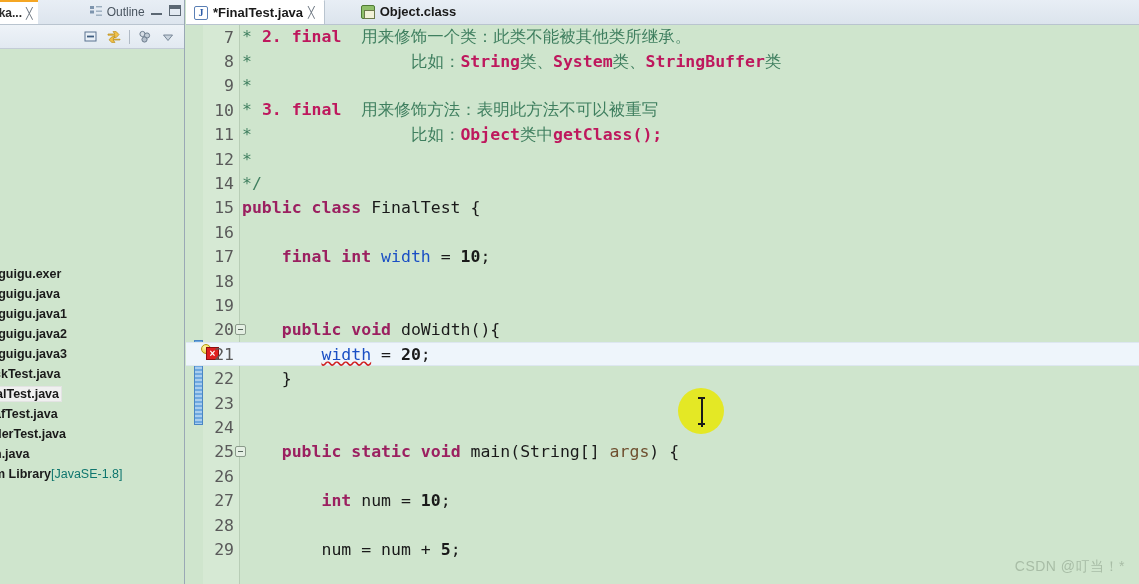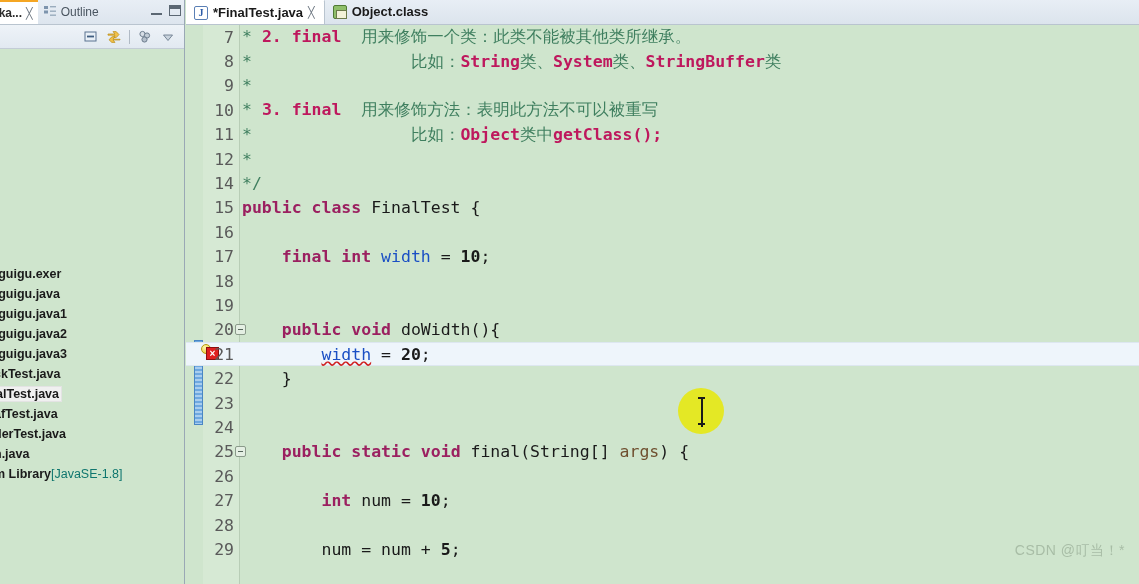--- a/index.html
+++ b/index.html
@@ -31,21 +31,21 @@
     height: 25px; padding: 0 5px;
     font-size: 12px; color: #2c2c2c;
     white-space: nowrap;
   }
   .lp-tab.active {
     background: #ffffff;
     font-weight: bold;
     border-top: 2px solid #f5a623;
     margin-left: -14px; padding-left: 6px;
   }
-  .lp-tab.inactive { color: #4a5560; }
+  .lp-tab.inactive { color: #4a5560; margin-left: 46px; }
   .tab-close {
     font-size: 11px; color: #6c7680; font-family: "DejaVu Sans", sans-serif;
   }
   .lp-win-btns {
     position: absolute; right: 3px; top: 5px;
     display: flex; gap: 7px; align-items: center;
   }
   .win-btn-min {
     width: 11px; height: 9px;
     border-bottom: 2px solid #5b6773;
@@ -106,21 +106,21 @@
     font-size: 13px; color: #1a1a1a;
     white-space: nowrap;
   }
   .ed-tab.active {
     background: #ffffff;
     font-weight: bold;
     border-top: 2px solid #ffffff;
     border-right: 1px solid #b9c4cf;
     border-top-right-radius: 3px;
   }
-  .ed-tab.inactive { font-weight: bold; color: #1a1a1a; }
+  .ed-tab.inactive { font-weight: bold; color: #1a1a1a; margin-left: 28px; }
   .ico-java {
     width: 14px; height: 14px; flex: 0 0 14px;
     background: #ffffff;
     border: 1px solid #5a7fb5;
     border-radius: 2px;
     color: #2d5ca8;
     font: bold 10px/12px "Liberation Serif", serif;
     text-align: center;
   }
   .ico-class {
@@ -240,21 +240,21 @@
     width: 7px; height: 28px;
     border-top: 2px solid #1a1a1a;
     border-bottom: 2px solid #1a1a1a;
   }
   .ibeam::after {
     content: ""; position: absolute; left: 2.5px; top: 0;
     width: 2px; height: 28px; background: #1a1a1a;
   }
   
   .watermark {
-    position: absolute; right: 14px; bottom: 24px;
+    position: absolute; right: 14px; bottom: 8px;
     font-size: 14px; color: #a8bda6;
     font-family: "Liberation Sans", sans-serif;
     letter-spacing: .5px;
   }
 </style>
 </head>
 <body>
 
 <div id="app">
 
@@ -380,21 +380,21 @@
           <div class="code-line"><span class="lnum">15</span><span class="ctext"><span class="kw">public class </span><span class="plain">FinalTest {</span></span></div>
           <div class="code-line"><span class="lnum">16</span><span class="ctext"></span></div>
           <div class="code-line"><span class="lnum">17</span><span class="ctext"><span class="plain">    </span><span class="kw">final int </span><span class="fld">width</span><span class="plain"> = </span><span class="num">10</span><span class="plain">;</span></span></div>
           <div class="code-line"><span class="lnum">18</span><span class="ctext"></span></div>
           <div class="code-line"><span class="lnum">19</span><span class="ctext"></span></div>
           <div class="code-line"><span class="lnum">20</span><span class="fold"></span><span class="ctext"><span class="plain">    </span><span class="kw">public void </span><span class="plain">doWidth(){</span></span></div>
           <div class="code-line hl"><span class="bulb"></span><span class="err-marker">×</span><span class="lnum">21</span><span class="ctext"><span class="plain">        </span><span class="err">width</span><span class="plain"> = </span><span class="num">20</span><span class="plain">;</span></span></div>
           <div class="code-line"><span class="lnum">22</span><span class="ctext"><span class="plain">    }</span></span></div>
           <div class="code-line"><span class="lnum">23</span><span class="ctext"></span></div>
           <div class="code-line"><span class="lnum">24</span><span class="ctext"></span></div>
-          <div class="code-line"><span class="lnum">25</span><span class="fold"></span><span class="ctext"><span class="plain">    </span><span class="kw">public static void </span><span class="plain">final(</span><span class="plain">String[] </span><span class="param">args</span><span class="plain">) {</span></span></div>
+          <div class="code-line"><span class="lnum">25</span><span class="fold"></span><span class="ctext"><span class="plain">    </span><span class="kw">public static void </span><span class="plain">main(</span><span class="plain">String[] </span><span class="param">args</span><span class="plain">) {</span></span></div>
           <div class="code-line"><span class="lnum">26</span><span class="ctext"></span></div>
           <div class="code-line"><span class="lnum">27</span><span class="ctext"><span class="plain">        </span><span class="kw">int </span><span class="plain">num = </span><span class="num">10</span><span class="plain">;</span></span></div>
           <div class="code-line"><span class="lnum">28</span><span class="ctext"></span></div>
           <div class="code-line"><span class="lnum">29</span><span class="ctext"><span class="plain">        num = num + </span><span class="num">5</span><span class="plain">;</span></span></div>
         </div>
       <div class="mouse-hl"></div>
       <div class="ibeam"></div>
       <div class="watermark">CSDN @叮当！*</div>
     </div>
   </div>

